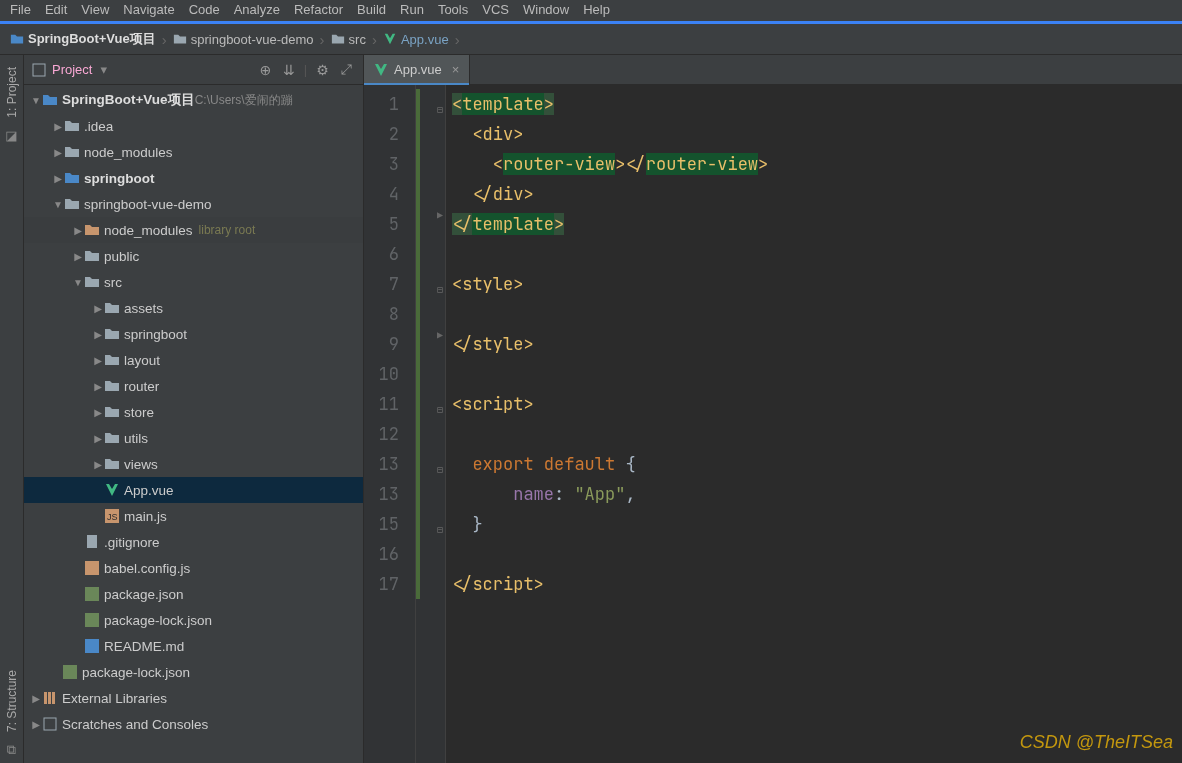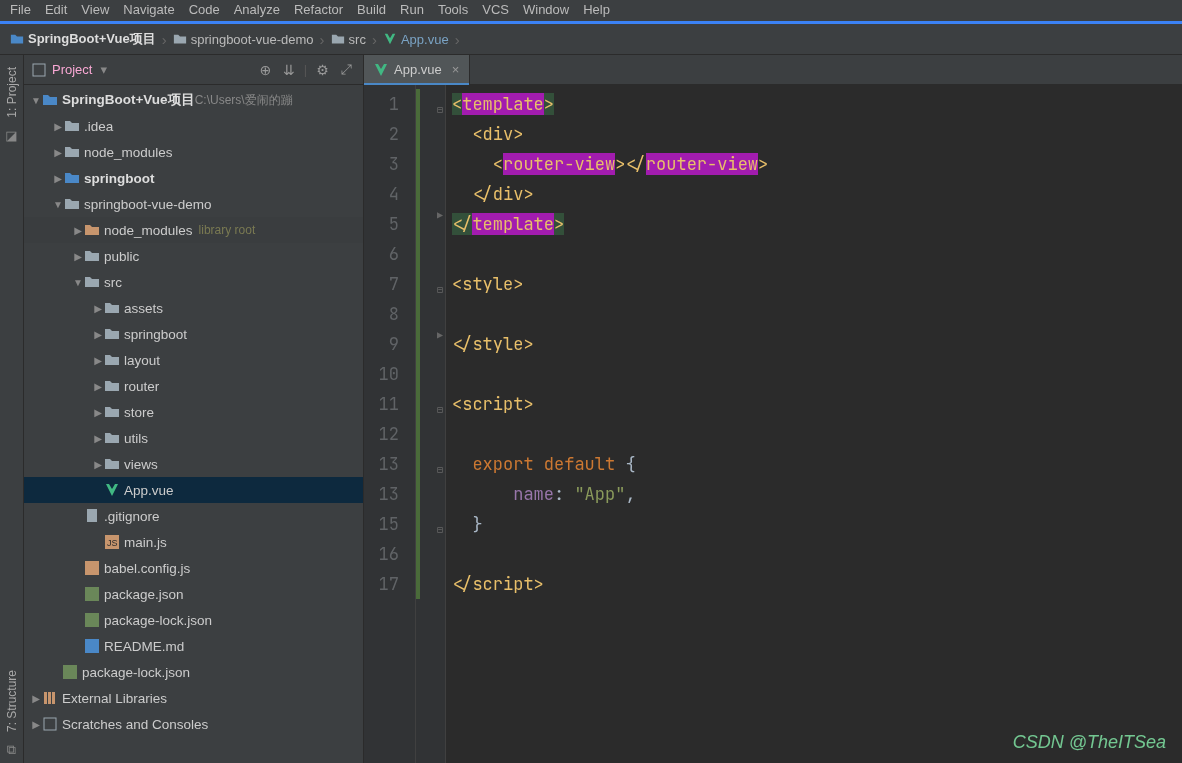--- a/index.html
+++ b/index.html
@@ -131,31 +131,31 @@
   background: #313335;
   border-right: 1px solid #404040;
   position: relative;
 }
 .gutter2 .fold-mark { position:absolute; right:2px; color:#666; font-size:10px;}
 .gutter2 .green-bar { position:absolute; left:0; width:4px; background:#4a6b3a;}
 .gutter2 .blue-bar { position:absolute; left:0; width:4px; background:#3a5a7a;}
 .code { padding: 4px 0 4px 6px; flex: 1; position: relative;}
 .code-line { height: 30px; white-space: pre;}
 .tag { color: #e8bf6a; }
-.tag-hl { color: #e8bf6a; background: #a21caf; }
+.tag-hl { color: #e8bf6a; background: #14532d; }
 .pun-hl { color: #e8bf6a; background: #33503a;}
 .kw { color: #cc7832; }
 .str { color: #8a9a5b; }
 .prop { color: #9876aa;}
 .brace { color: #a9b7c6;}
 .watermark {
   position: fixed;
   bottom: 10px;
-  right: 16px;
-  color: #86efac;
+  right: 9px;
+  color: #eab308;
   font-size: 18px;
   font-style: italic;
   opacity: 0.8;
   pointer-events: none;
 }
 svg { vertical-align: middle;}
 </style>
 </head>
 <body>
 
@@ -337,32 +337,32 @@
             <path class="folder-ic" d="M1 3h5l2 2h7v8H1z"></path>
           </svg>
           <span class="lbl">views</span>
         </div>
       <div class="tree-row selected" style="padding-left:80px">
           <svg class="ticon" width="16" height="16">
             <path fill="#41b883" d="M2 2h3l3 5 3-5h3L8 14z"></path>
           </svg>
           <span class="lbl">App.vue</span>
         </div>
-      <div class="tree-row" style="padding-left:60px">
-          <svg class="ticon" width="16" height="16">
-            <rect width="10" height="13" x="3" y="1" fill="#9aa7b0"></rect>
-          </svg>
-          <span class="lbl">.gitignore</span>
-        </div>
       <div class="tree-row" style="padding-left:80px">
           <svg class="ticon" width="16" height="16">
             <rect width="14" height="14" x="1" y="1" fill="#c7956d"></rect>
             <text x="3" y="12" font-size="9" fill="#2b2b2b">JS</text>
           </svg>
           <span class="lbl lbl-blue">main.js</span>
+        </div>
+      <div class="tree-row" style="padding-left:60px">
+          <svg class="ticon" width="16" height="16">
+            <rect width="10" height="13" x="3" y="1" fill="#9aa7b0"></rect>
+          </svg>
+          <span class="lbl">.gitignore</span>
         </div>
       <div class="tree-row" style="padding-left:60px">
           <svg class="ticon" width="16" height="16">
             <rect width="14" height="14" x="1" y="1" fill="#c7956d"></rect>
           </svg>
           <span class="lbl">babel.config.js</span>
         </div>
       <div class="tree-row" style="padding-left:60px">
           <svg class="ticon" width="16" height="16">
             <rect width="14" height="14" x="1" y="1" fill="#6a8759"></rect>

